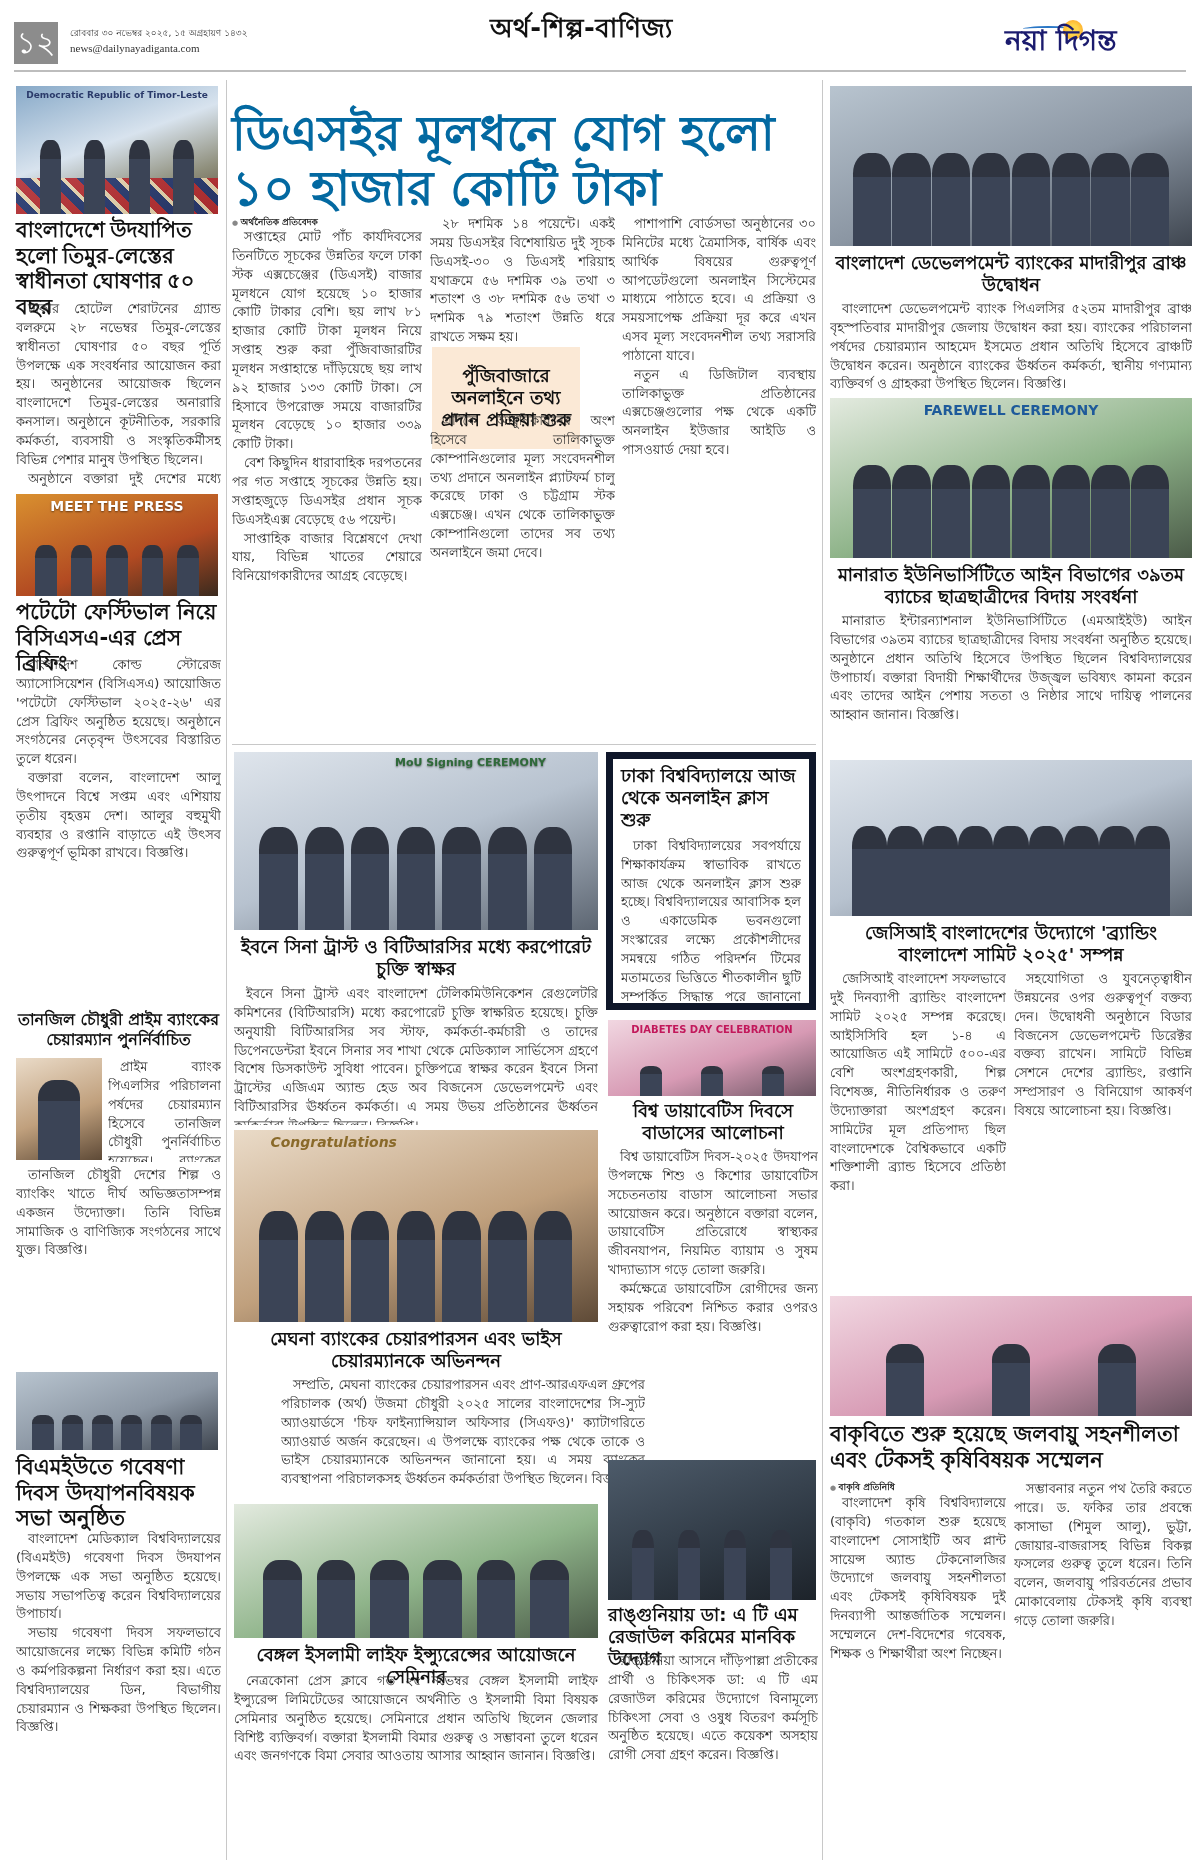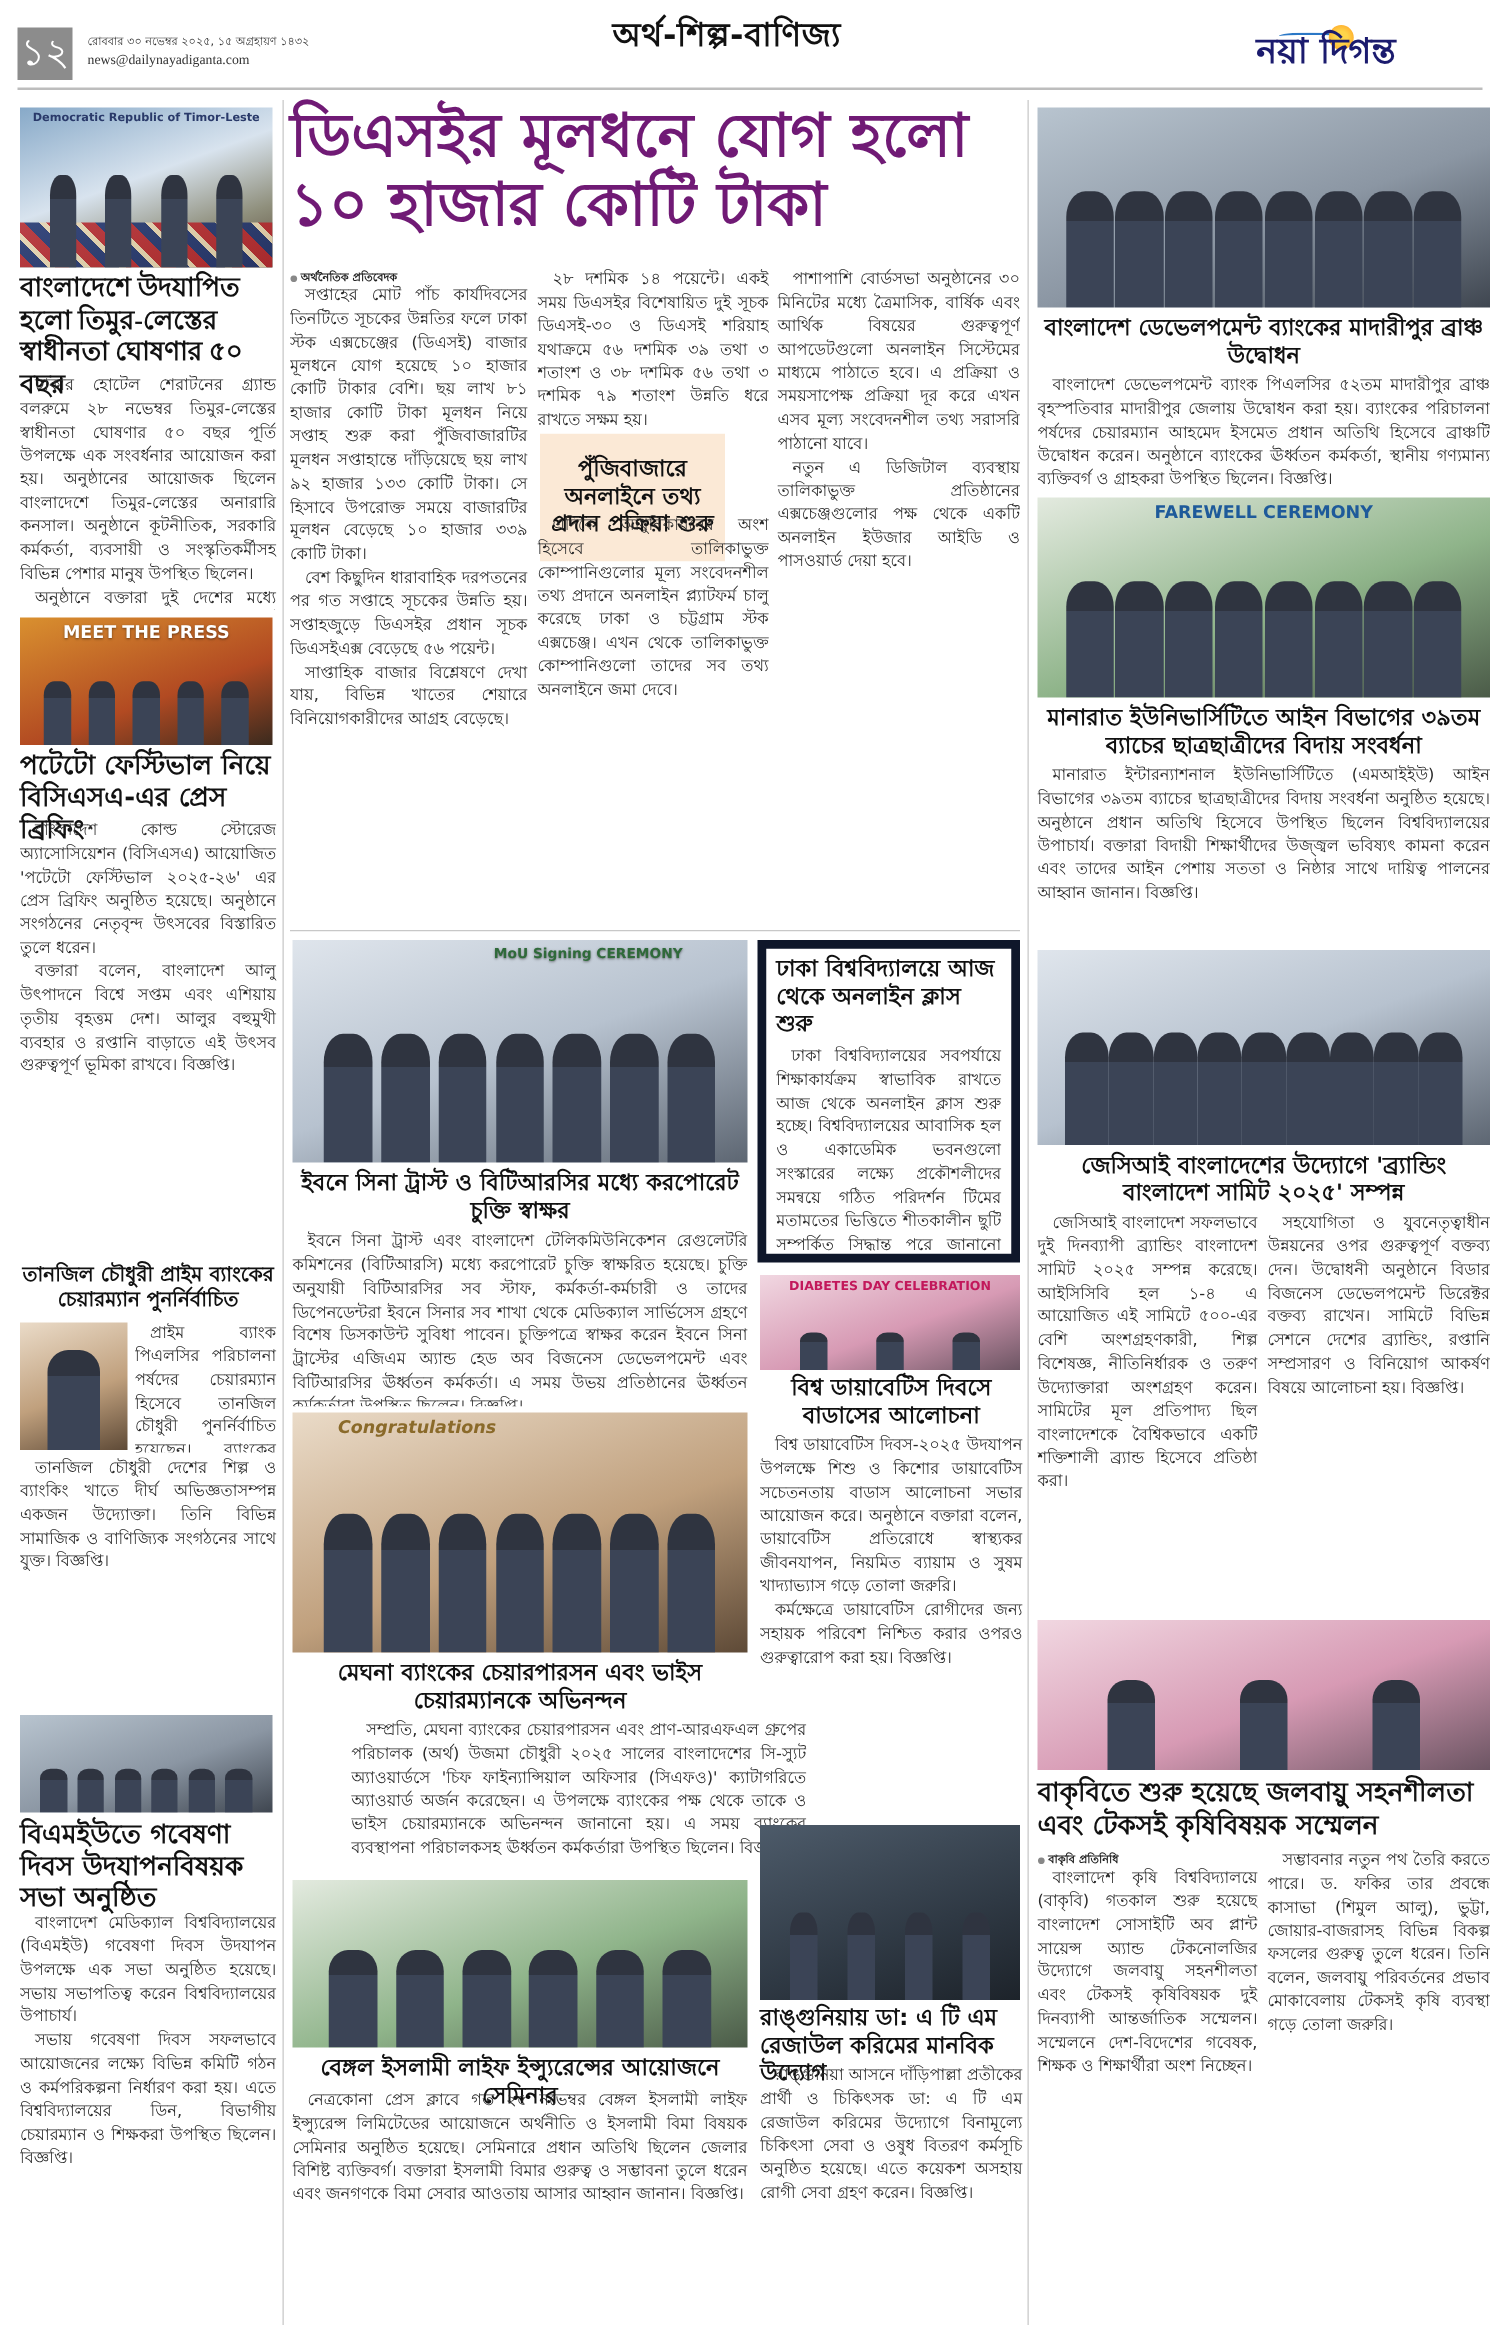--- a/index.html
+++ b/index.html
@@ -33,21 +33,21 @@
   .ph-pink { background: linear-gradient(160deg, #f1d7e1, #d79ab4 55%, #6c5563); }
   .ph-hall { background: linear-gradient(160deg, #b8c4cf, #8b96a3 55%, #3f4650); }
   .ph-warm { background: linear-gradient(160deg, #eadbc8, #c0a07d 55%, #5e4a37); }
   .ph-dark { background: linear-gradient(160deg, #4d5b6a, #2f3944 60%, #1d232a); }
 
   .pattern { position: absolute; left: 0; right: 0; bottom: 0; height: 28%;
     background: repeating-linear-gradient(45deg, #b5242a 0 8px, #1c2f6b 8px 16px, #e9d6b0 16px 20px); opacity: .85; }
 
   
   .hl { font-weight: bold; color: #111; line-height: 1.22; }
-  .hl-xl { font-size: 48px; color: #701a75; line-height: 1.15; }
+  .hl-xl { font-size: 48px; color: #0369a1; line-height: 1.15; margin-top: 24px; }
   .hl-l { font-size: 21px; }
   .hl-m { font-size: 18px; }
   .hl-s { font-size: 16px; }
   .center { text-align: center; }
 
   
   .body { font-size: 13px; line-height: 1.45; color: #2b2b2b; text-align: justify; overflow: hidden; }
   .body p { text-indent: 12px; }
   .byline { font-size: 9px; font-weight: bold; color: #222; }
   .byline::before { content: "● "; color: #888; font-size: 7px; }

